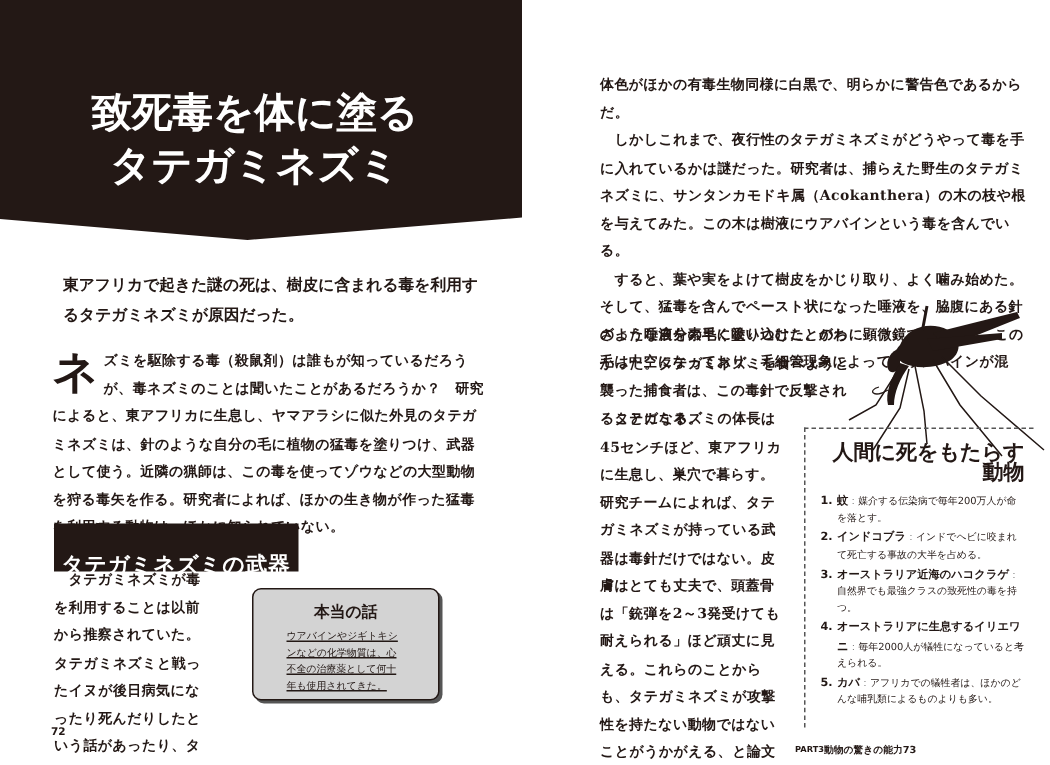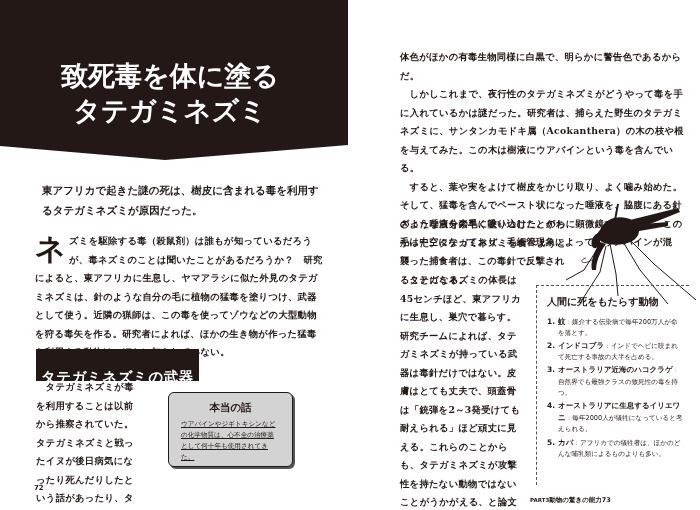--- a/index.html
+++ b/index.html
@@ -22,36 +22,36 @@
 
   .intro { position: absolute; left: 35px; top: 232px; width: 290px; }
   .dropcap { float: left; font-size: 30px; line-height: 30px; margin: 2px 3px 0 0; font-family: "DejaVu Serif", serif; font-weight: bold; }
 
   .section-head { position: absolute; left: 36px; top: 349px; height: 25px; padding: 16px 5px; background: #231815; color: #fff;
     font-family: "DejaVu Sans", sans-serif; font-weight: bold; font-size: 14.5px; line-height: 25px; letter-spacing: 0.5px; }
 
   .weapon-text { position: absolute; left: 36px; top: 378px; width: 102px; }
 
   .truth-box { position: absolute; left: 168px; top: 392px; width: 125px; height: 75px; background: #d3d3d3;
-    border: 1.5px solid #231815; border-radius: 6px; box-shadow: 2px 2px 0 #555; padding: 8px 12px; }
+    border: 1.5px solid #231815; border-radius: 6px; box-shadow: 2px 2px 0 #555; padding: 8px 22px; }
   .truth-title { text-align: center; font-family: "DejaVu Sans", sans-serif; font-weight: bold; font-size: 10.5px; margin-bottom: 4px; }
   .truth-body { font-family: "DejaVu Sans", sans-serif; font-size: 6.6px; line-height: 11px; color: #231815; text-decoration: underline; }
 
   .folio-left { position: absolute; left: 34px; top: 484px; font-family: "DejaVu Sans", sans-serif; font-size: 7px; font-weight: bold; }
 
   
   .page-right { position: absolute; left: 350px; top: 12px; width: 350px; height: 510px; }
   .rt-top { position: absolute; left: 50px; top: 36px; width: 285px; }
   .rt-narrow { position: absolute; left: 50px; top: 203px; width: 172px; }
   .rt-col { position: absolute; left: 50px; top: 259px; width: 125px; }
 
   .mosquito { position: absolute; left: 210px; top: 188px; width: 140px; height: 105px; }
 
   .worst-box { position: absolute; left: 186px; top: 273px; width: 153px; height: 200px; border-left: 1.2px dashed #555; border-top: 1.2px dashed #555; padding: 10px 6px 0 10px; }
-  .worst-title { text-align: left; font-family: "DejaVu Sans", sans-serif; font-weight: bold; font-size: 10px; line-height: 12.5px; margin-bottom: 7px; }
+  .worst-title { text-align: right; font-family: "DejaVu Sans", sans-serif; font-weight: bold; font-size: 14px; line-height: 12.5px; margin-bottom: 7px; }
   .worst-list { list-style: none; font-family: "DejaVu Sans", sans-serif; font-size: 6.6px; line-height: 11.2px; }
   .worst-list li { display: flex; margin-bottom: 1px; }
   .worst-num { font-weight: bold; width: 11px; flex-shrink: 0; font-size: 7.5px; }
   .worst-name { font-weight: bold; font-size: 7.5px; }
   .worst-sep { color: #888; }
 
   .folio-right { position: absolute; left: 180px; top: 484px; font-family: "DejaVu Sans", sans-serif; font-size: 6.5px; font-weight: bold; display: flex; }
   .folio-right .part { font-size: 5.5px; padding-top: 1px; }
 </style>
 </head>

